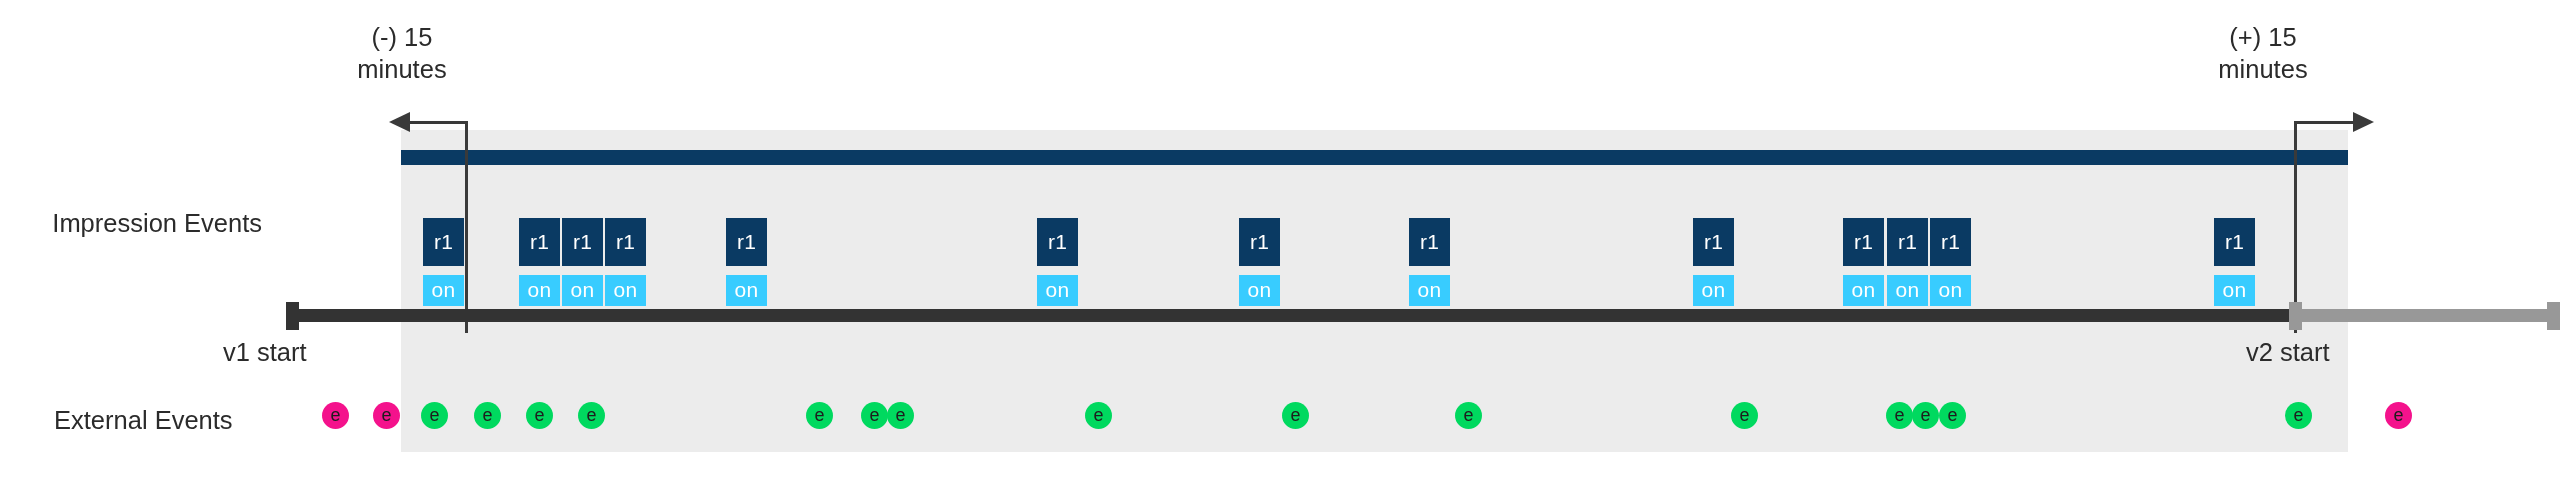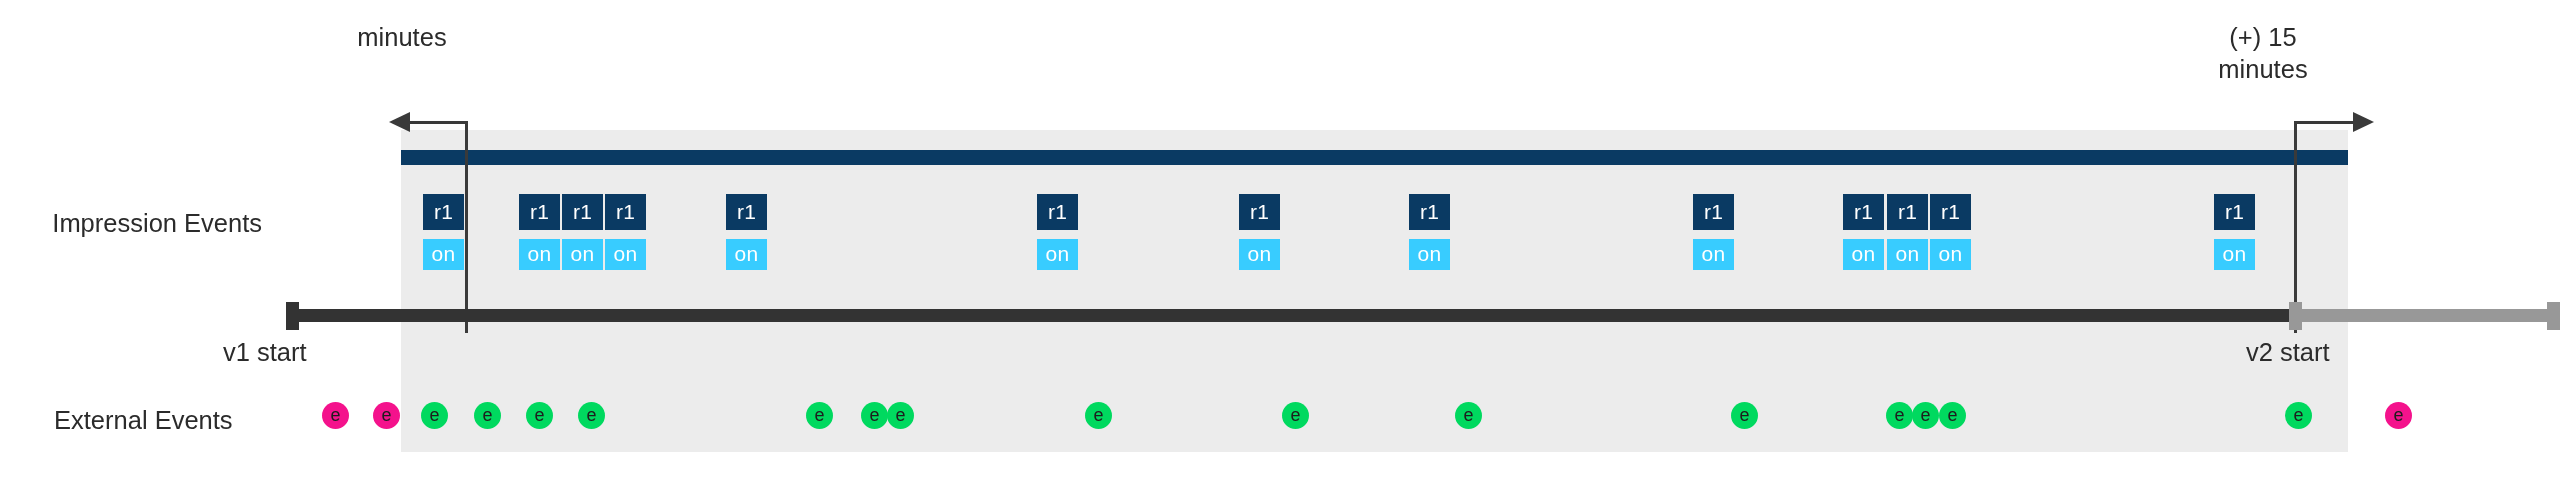--- a/index.html
+++ b/index.html
@@ -121,27 +121,28 @@
   .axis-caption.v2 { left: 2246px; }
 
   
   .chip-col {
     position: absolute;
     top: 194px;
     width: 41px;
   }
   .chip {
     width: 41px;
-    height: 36px;
+    height: 48px;
     display: flex;
     align-items: center;
     justify-content: center;
     font-size: 21px;
     color: #ffffff;
     letter-spacing: 0.2px;
+    margin-top: 24px;
   }
   .chip.req { background: #0a3a63; }
   .chip.sig { background: #38ccff; margin-top: 8.5px; height: 31px; }
 
   
   .ext-dot {
     position: absolute;
     top: 402px;
     width: 27px;
     height: 27px;
@@ -158,20 +159,21 @@
 </head>
 <body>
 
 <div id="canvas">
 
   <div class="window-band"></div>
 
   <div class="version-bar"></div>
 
   <div class="boundary-label left">
+    <div>(-) 15</div>
     <div>minutes</div>
   </div>
   <div class="boundary-arm left"></div>
   <div class="arrow-head left"></div>
   <div class="boundary-line left"></div>
 
   <div class="boundary-label right">
     <div>(+) 15</div>
     <div>minutes</div>
   </div>

